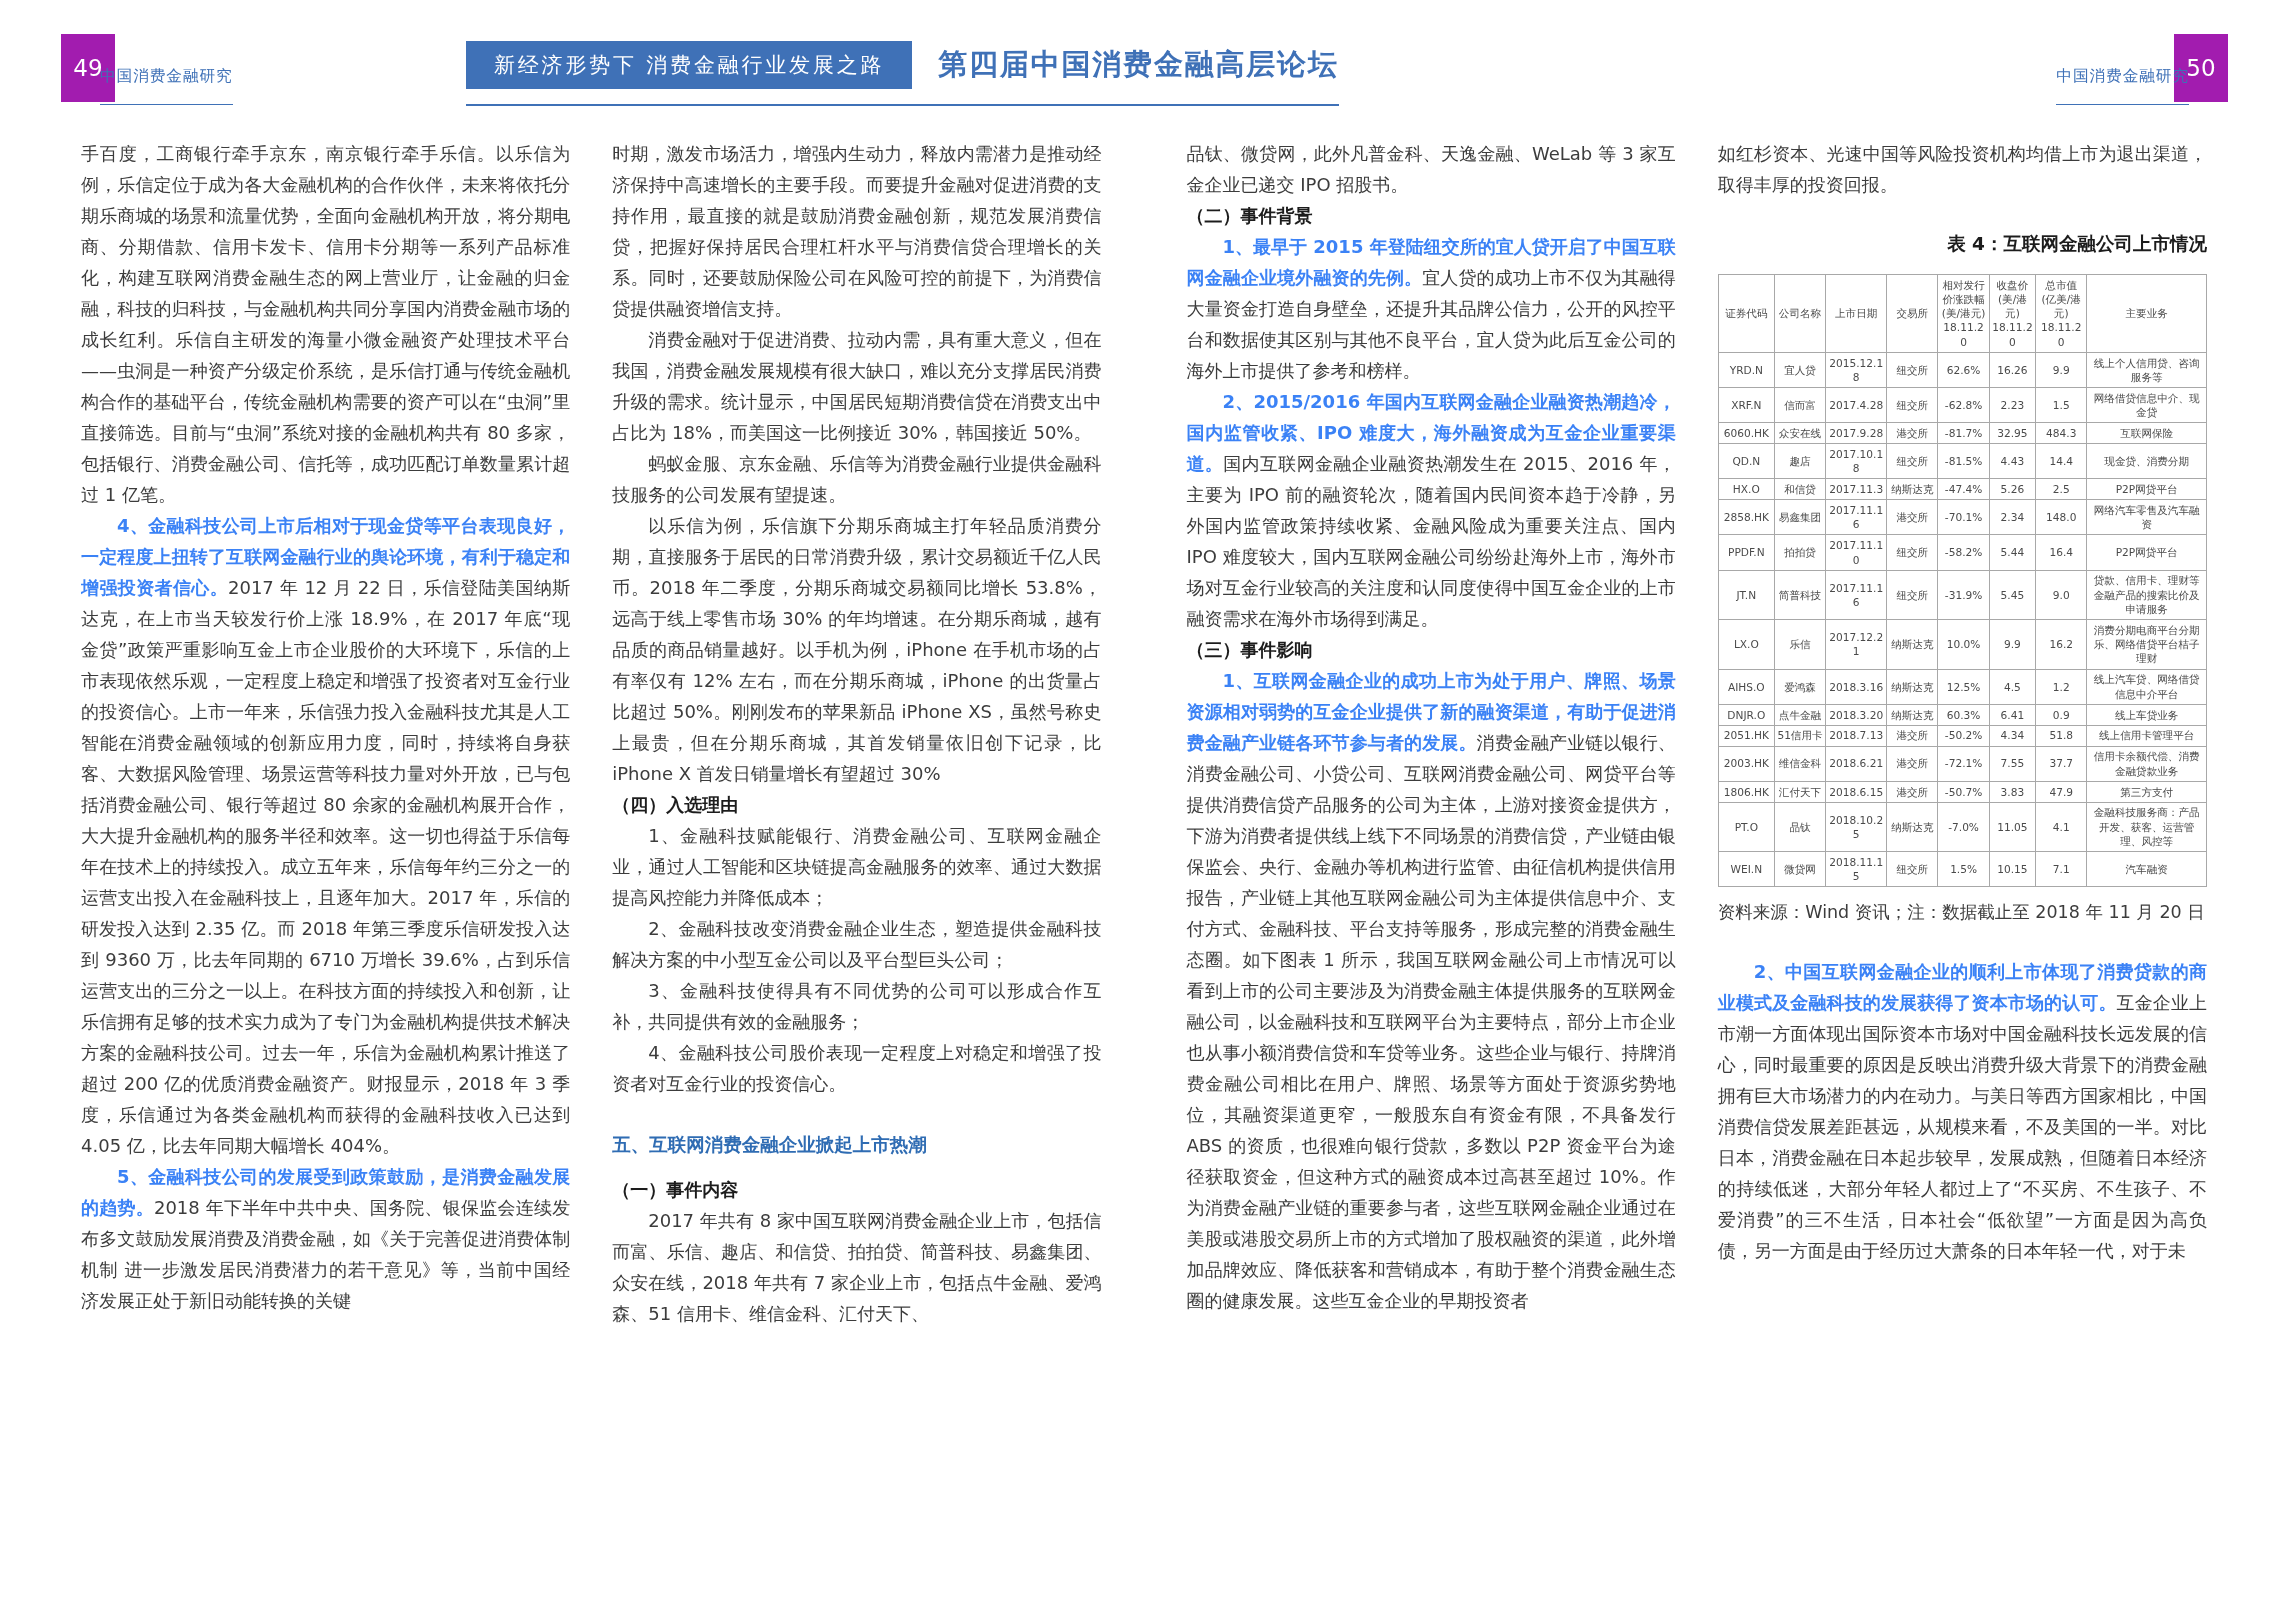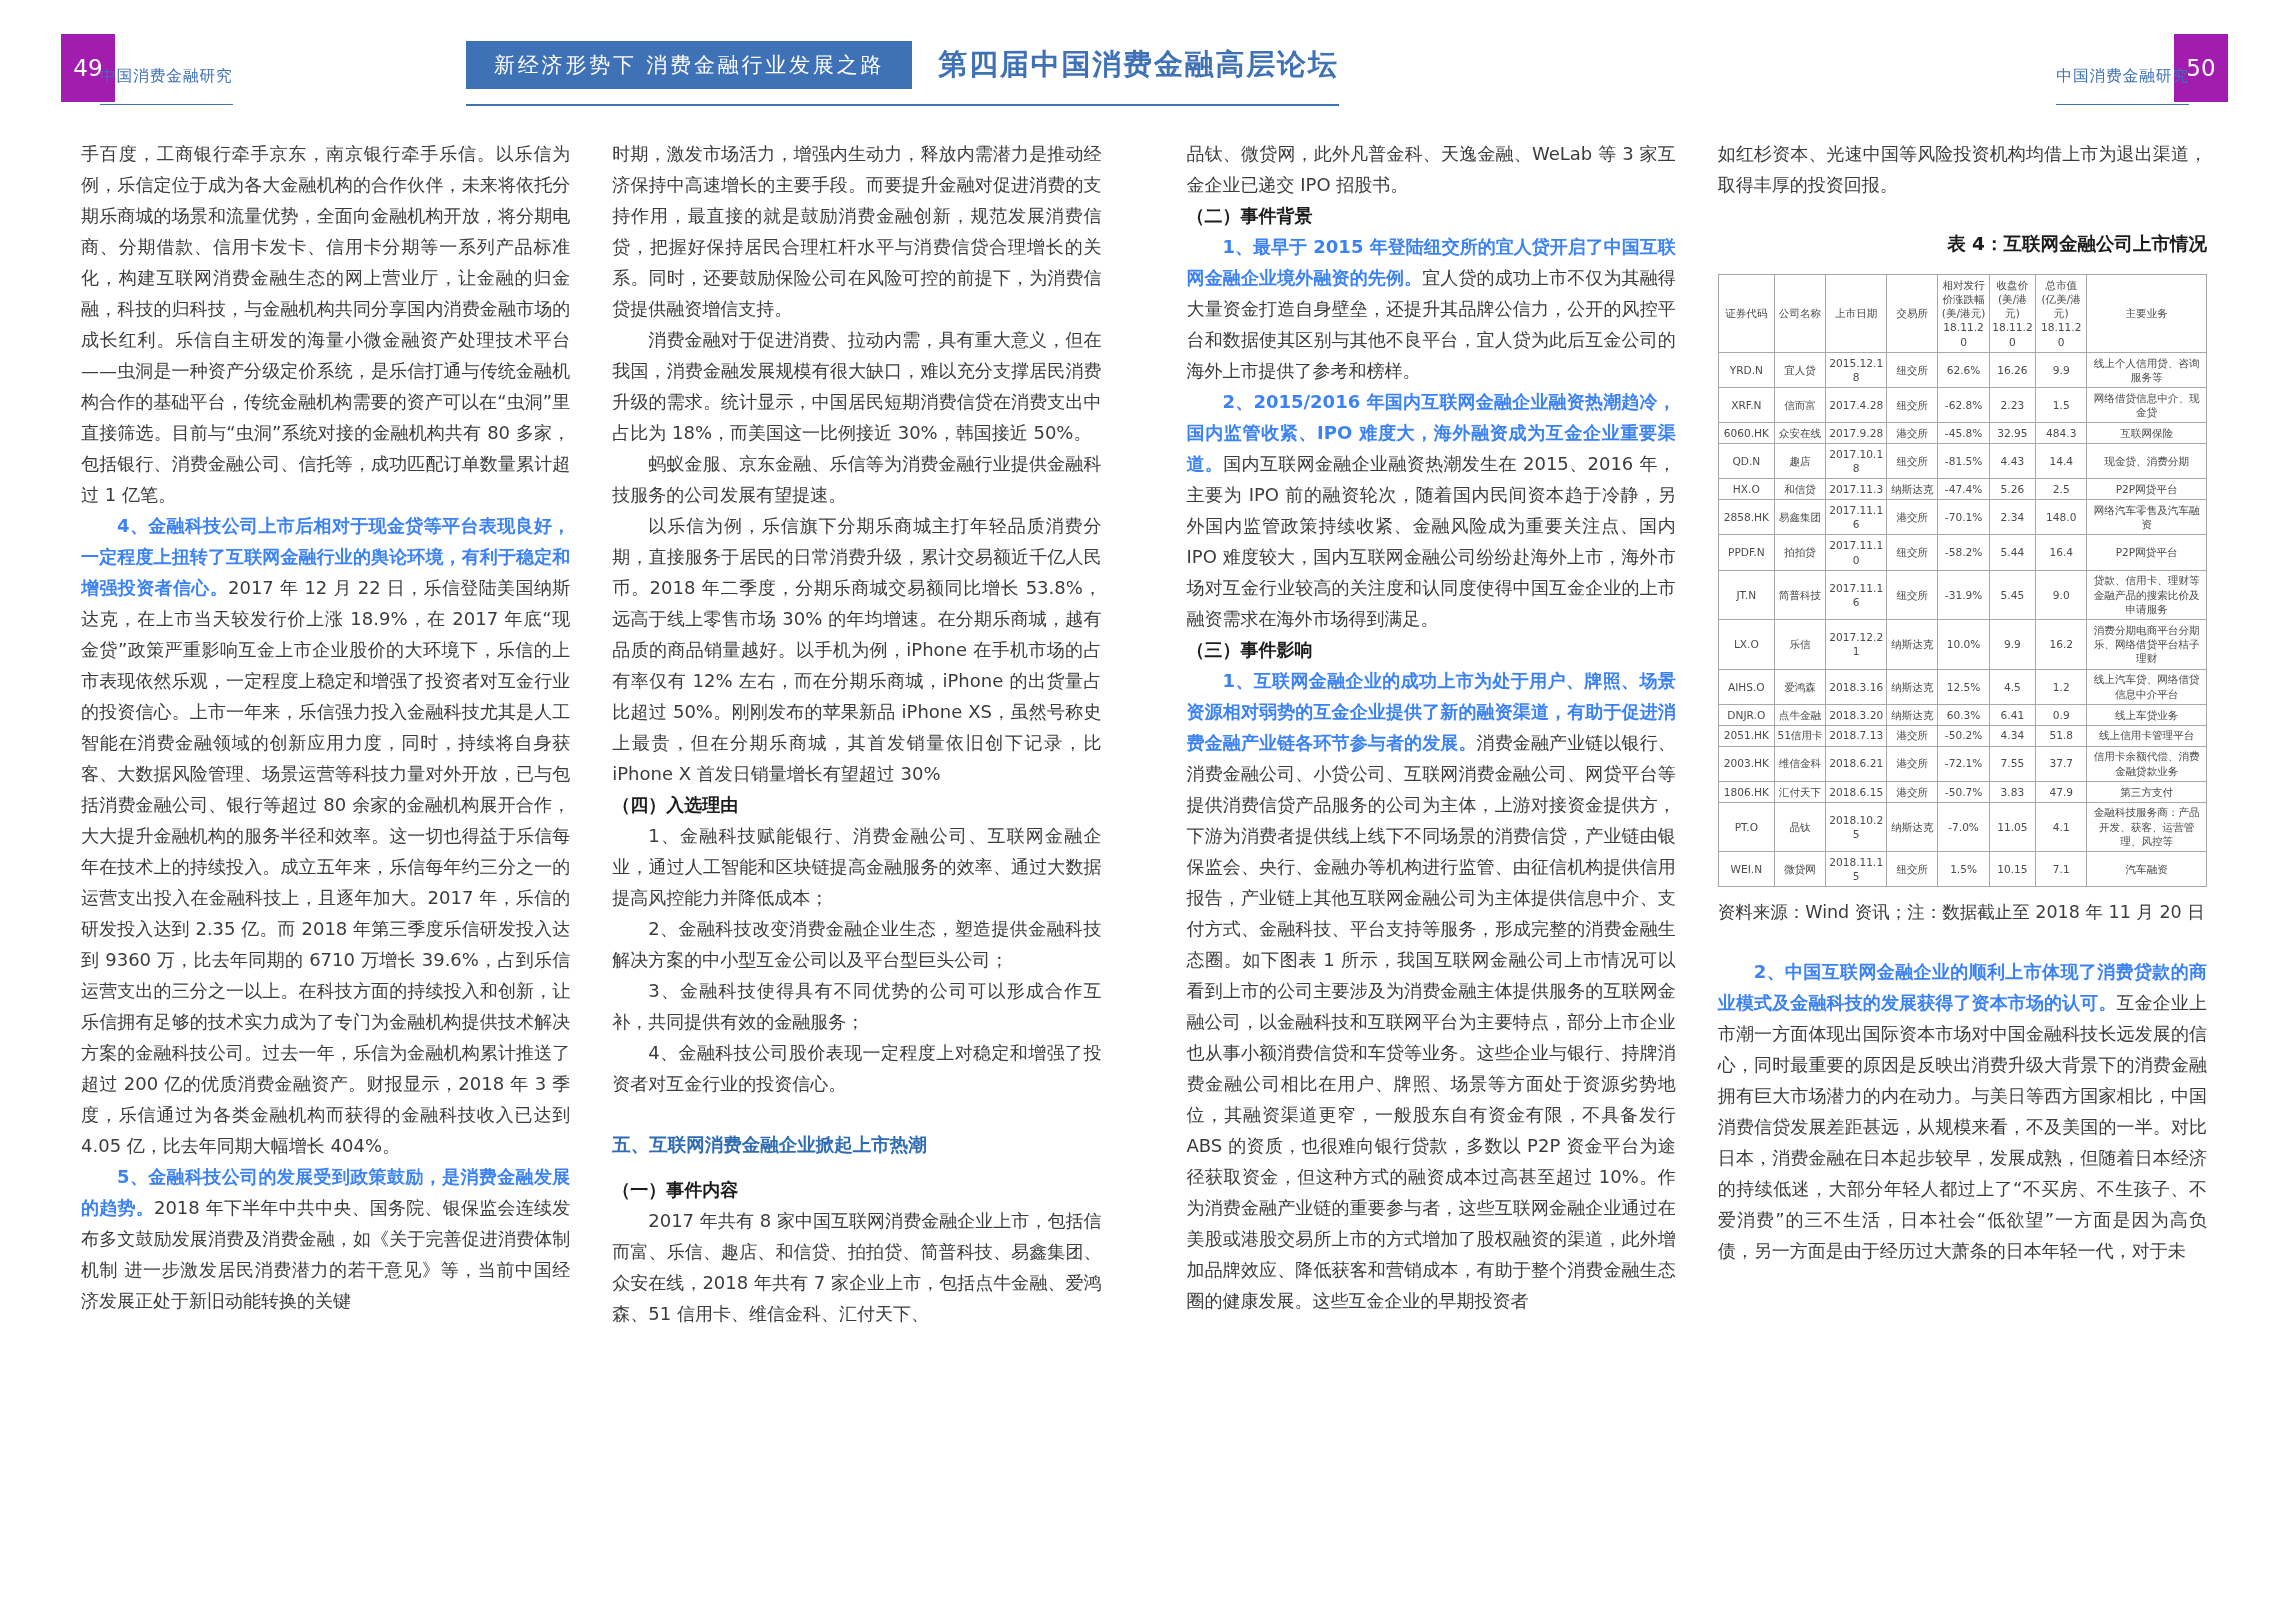--- a/index.html
+++ b/index.html
@@ -163,21 +163,21 @@
               <td>-62.8%</td>
               <td>2.23</td>
               <td>1.5</td>
               <td>网络借贷信息中介、现金贷</td>
             </tr>
             <tr>
               <td>6060.HK</td>
               <td>众安在线</td>
               <td>2017.9.28</td>
               <td>港交所</td>
-              <td>-45.8%</td>
+              <td>-81.7%</td>
               <td>32.95</td>
               <td>484.3</td>
               <td>互联网保险</td>
             </tr>
             <tr>
               <td>QD.N</td>
               <td>趣店</td>
               <td>2017.10.18</td>
               <td>纽交所</td>
               <td>-81.5%</td>

